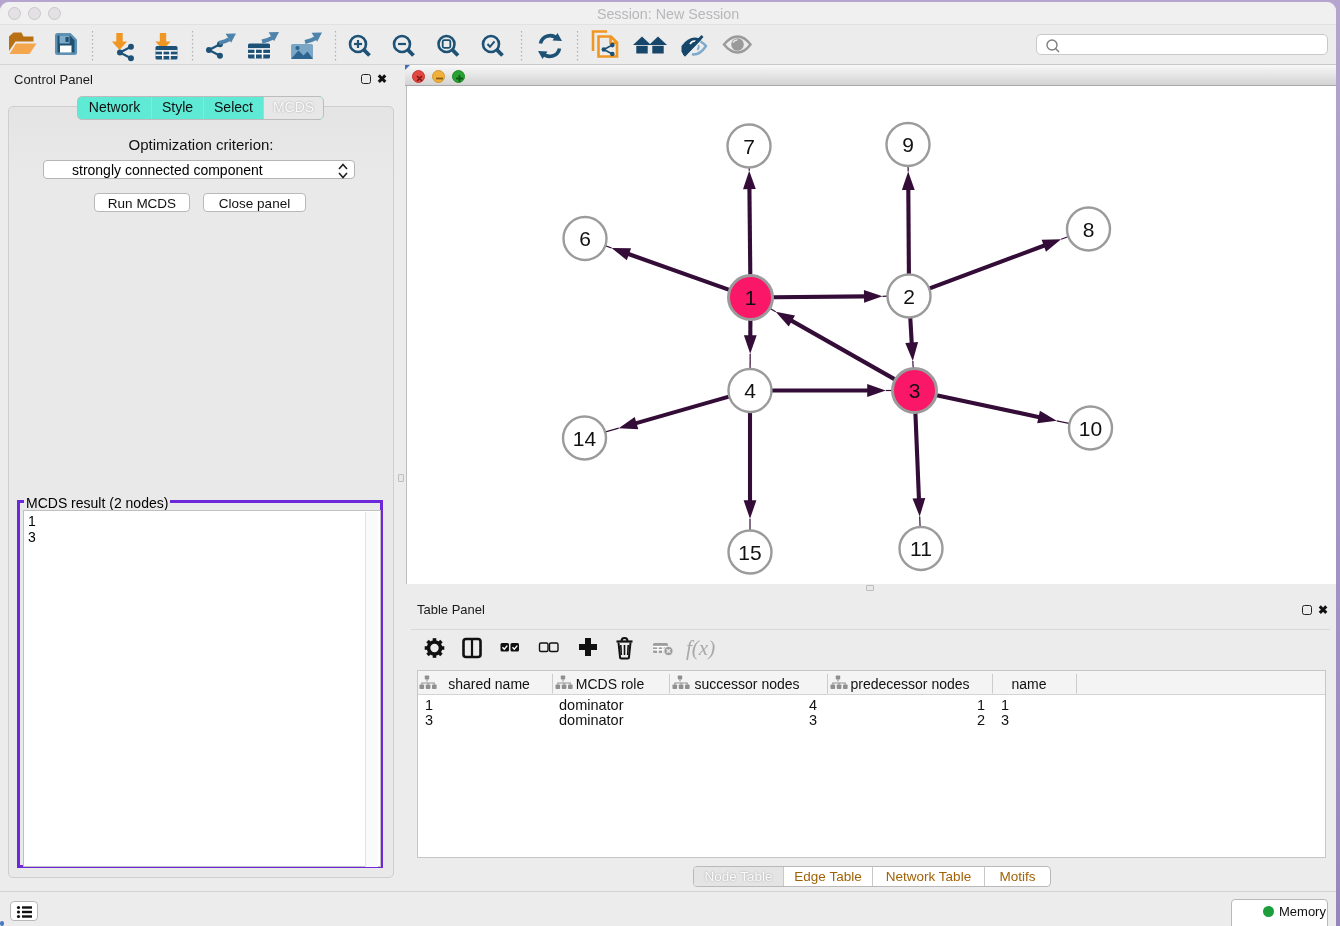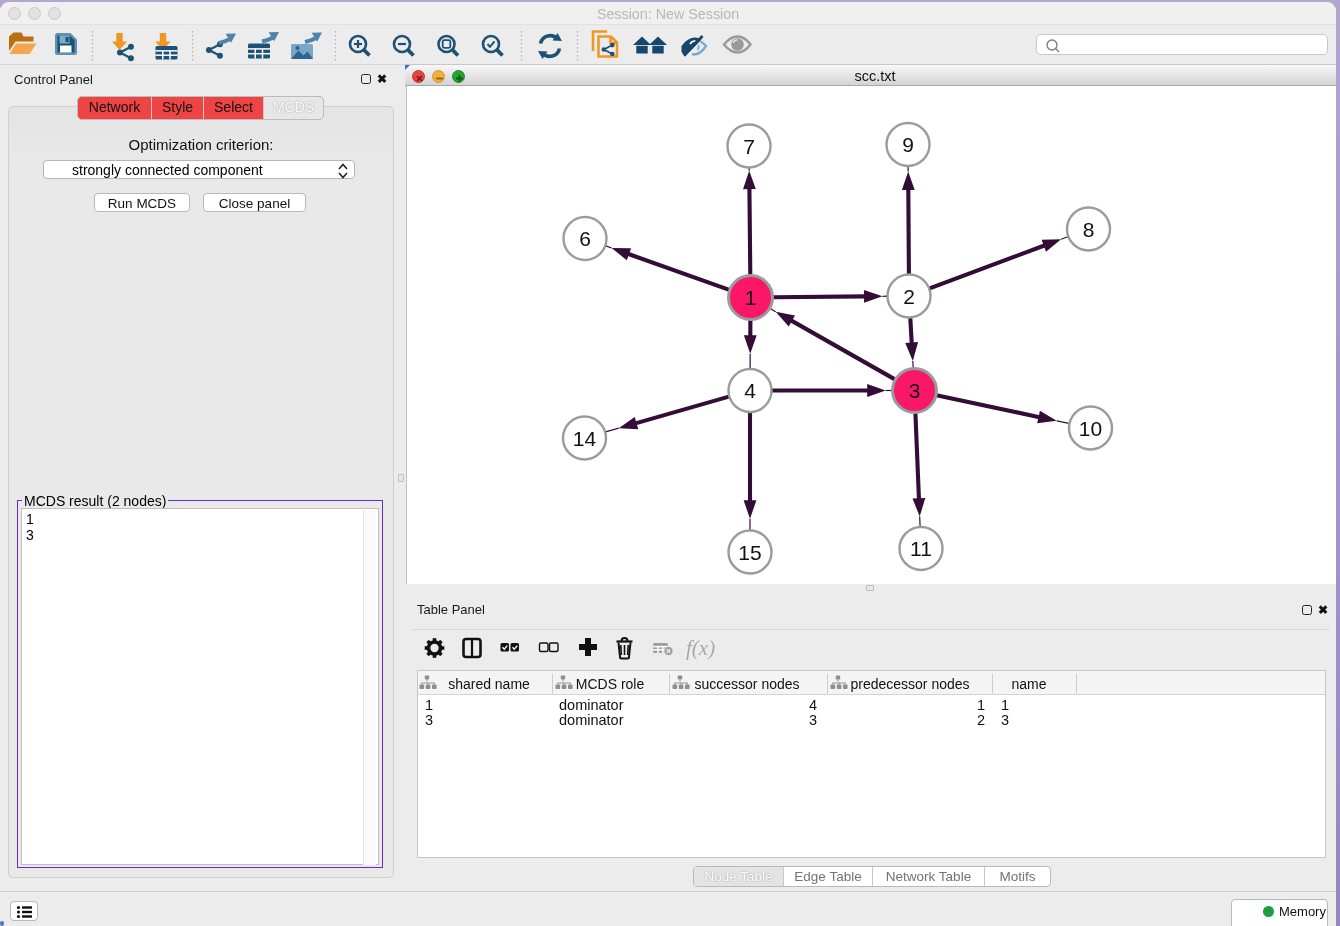--- a/index.html
+++ b/index.html
@@ -9,41 +9,41 @@
 .titlebar { position:absolute; left:0; top:0; width:100%; height:23px;
   background:#f0f0f0; border-radius:9px 9px 0 0; border-bottom:1px solid #e1e1e1; }
 .tl { position:absolute; top:4.5px; width:13px; height:13px; border-radius:50%;
   background:#e3e1e4; border:1px solid #c9c7cb; }
 .title { position:absolute; top:3.5px; width:100%; text-align:center; font-size:14.3px; color:#b8b6ba; }
 .search { position:absolute; left:1036px; top:31.5px; width:292px; height:21px; background:#fff;
   border:1px solid #c9c9c9; border-radius:5px; }
 .panel-head { position:absolute; font-size:13px; color:#1a1a1a; }
 .flt { position:absolute; width:10px; height:10px; border:1.5px solid #222; border-radius:2.5px; }
 .xbt { position:absolute; font-size:12px; font-weight:bold; color:#111; }
-.seg { position:absolute; display:flex; border:1px solid #bcbcbc; border-radius:5px; background:#ef4444; overflow:hidden; height:24px; }
+.seg { position:absolute; display:flex; border:1px solid #bcbcbc; border-radius:5px; background:#5eead4; overflow:hidden; height:24px; }
 .seg div { font-size:14px; color:#111; padding-top:2px; text-align:center; border-right:1px solid #c9c9c9; }
 .seg div:last-child { border-right:none; }
 .seg .sel { background:#e7e7e7; color:#fafafa; text-shadow:0 0 2px #9e9e9e; }
 .cpanel { position:absolute; left:8px; top:104px; width:386px; height:772px;
   background:linear-gradient(#e4e4e4,#e9e9e9 70px,#e9e9e9); border:1px solid #cecece; border-radius:5px; }
 .btn { position:absolute; background:#ffffff; border:1px solid #b9b9b9; border-radius:4px;
   font-size:13.5px; color:#111; text-align:center; }
-.gbox { position:absolute; left:17px; top:498px; width:366px; height:368px; border:1px solid #6d28d9; }
+.gbox { position:absolute; left:17px; top:498px; width:366px; height:368px; border:3px solid #6d28d9; }
 .gbox-label { position:absolute; left:4px; top:-8px; background:#e9e9e9; padding:0 2px; font-size:14px; }
 .tarea { position:absolute; left:3px; top:7px; width:358px; height:357px; background:#fff; border:1px solid #c0c0c0; }
 .netwin { position:absolute; left:405px; top:62px; width:931px; height:523px; }
 .nettitle { position:absolute; left:0; top:0; width:100%; height:22px;
   background:linear-gradient(#f8f8f8,#d3d3d3); border-bottom:1px solid #a9a9a9; border-top:1px solid #c8c8c8;}
 .light { position:absolute; top:4.5px; width:13px; height:13px; border-radius:50%; }
 .netcanvas { position:absolute; left:1px; top:22px; width:930px; height:498px; background:#fff; border-left:1px solid #bdbdbd; }
 .tpanel { position:absolute; left:405px; top:588px; width:931px; height:301px; background:#ececec; }
 .ttable { position:absolute; left:417px; top:668px; width:909px; height:188px; background:#fff; border:1px solid #c6c6c6; }
 .throw { position:absolute; font-size:14.5px; color:#111; }
 .btab { position:absolute; display:flex; border:1px solid #b9b9b9; border-radius:4px; background:#fff; overflow:hidden; height:21px; top:864px; }
-.btab div { font-size:13.5px; color:#737373; padding-top:2px; text-align:center; border-right:1px solid #c9c9c9; }
+.btab div { font-size:13.5px; color:#a16207; padding-top:2px; text-align:center; border-right:1px solid #c9c9c9; }
 .btab div:last-child { border-right:none; }
 .btab .sel { background:#e4e4e4; color:#fafafa; text-shadow:0 0 2px #9e9e9e; }
 .statusbar { position:absolute; left:0; top:889px; width:100%; height:35px; border-top:1px solid #d2d2d2; background:#ececec; }
 </style></head>
 <body>
 <div class="window">
   <div class="titlebar">
     <div class="tl" style="left:7.5px"></div>
     <div class="tl" style="left:27.5px"></div>
     <div class="tl" style="left:47.5px"></div>
@@ -200,21 +200,20 @@
     <div class="nettitle">
       <div class="light" style="left:7px;  background:#e2463f; border:0.5px solid #c03a34;"><svg width="13" height="13">
             <path d="M 4 4 l 5 5 m 0 -5 l -5 5" stroke="#801812" stroke-width="1.6"></path>
           </svg></div>
       <div class="light" style="left:27px; background:#f0b03a; border:0.5px solid #d2982c;"><svg width="13" height="13">
             <line x1="3" y1="6.5" x2="10" y2="6.5" stroke="#8a5d15" stroke-width="1.8"></line>
           </svg></div>
       <div class="light" style="left:47px; background:#28a232; border:0.5px solid #1f8c29;"><svg width="13" height="13">
             <path d="M 3 6.5 h 7 M 6.5 3 v 7" stroke="#0d5e14" stroke-width="1.8"></path>
           </svg></div>
-      <div style="position:absolute; top:3px; width:100%; padding-left:9px; text-align:center; font-size:14.5px; color:#111;">scc.txt</div>
       <svg width="6" height="6" style="position:absolute;left:0;top:0">
           <path d="M 0 0 h 5 l -5 5 z" fill="#3f6fbf"></path>
         </svg>
     </div>
     <div class="netcanvas"></div>
   </div>
   <svg style="position:absolute;left:406px;top:84px" width="930" height="498" viewBox="406 86 930 498">
 <line x1="750.3" y1="275.0" x2="749.4" y2="187.2" stroke="#330d37" stroke-width="4.1"></line>
 <polygon points="749.2,170.7 755.8,189.1 743.0,189.3" fill="#330d37"></polygon>
 <line x1="749.2" y1="170.7" x2="749.2" y2="168.0" stroke="#330d37" stroke-width="1.2"></line>

